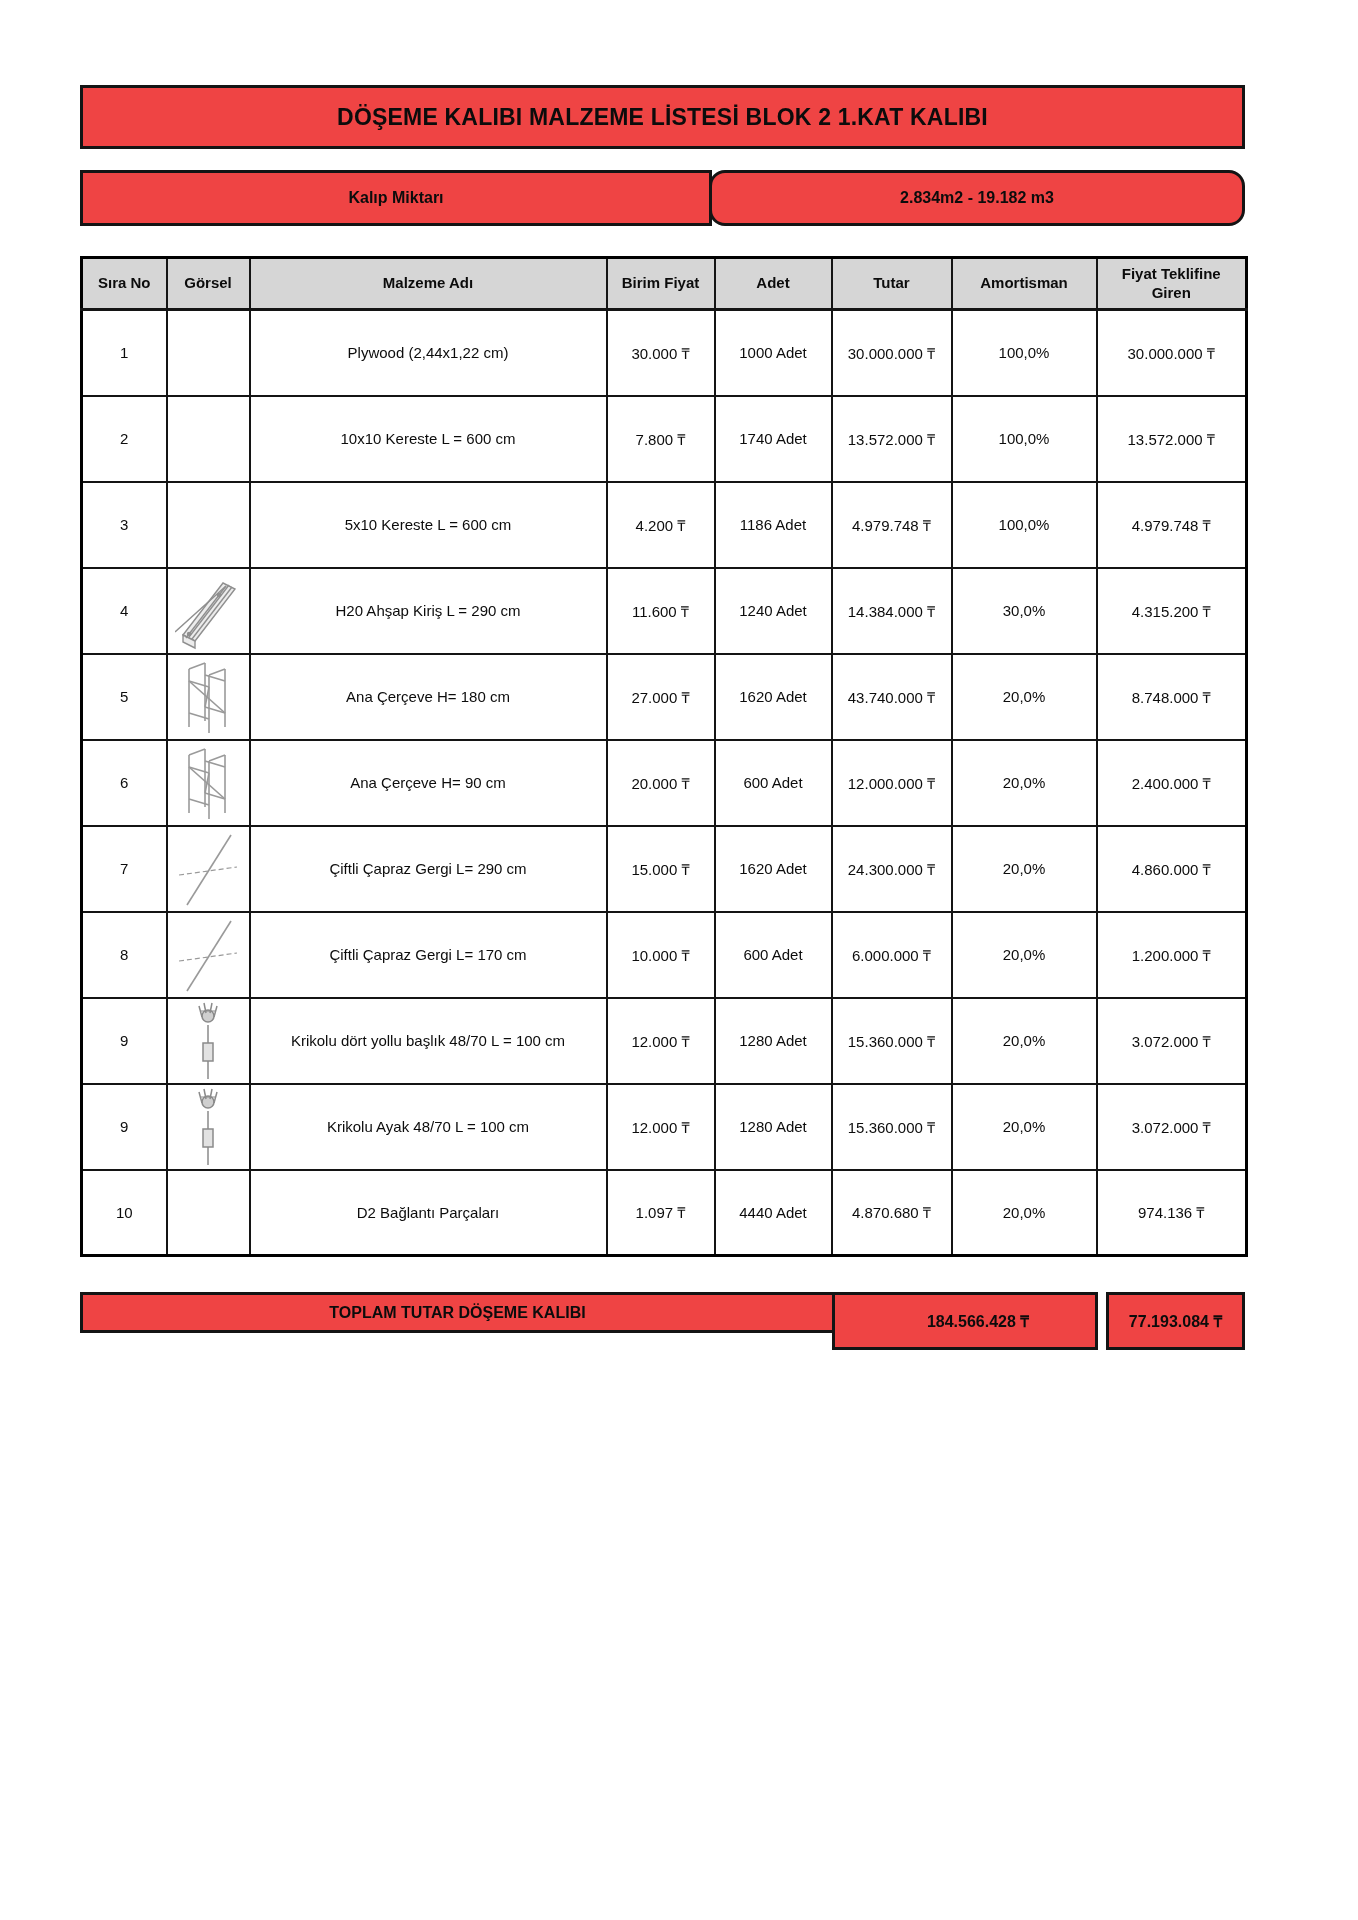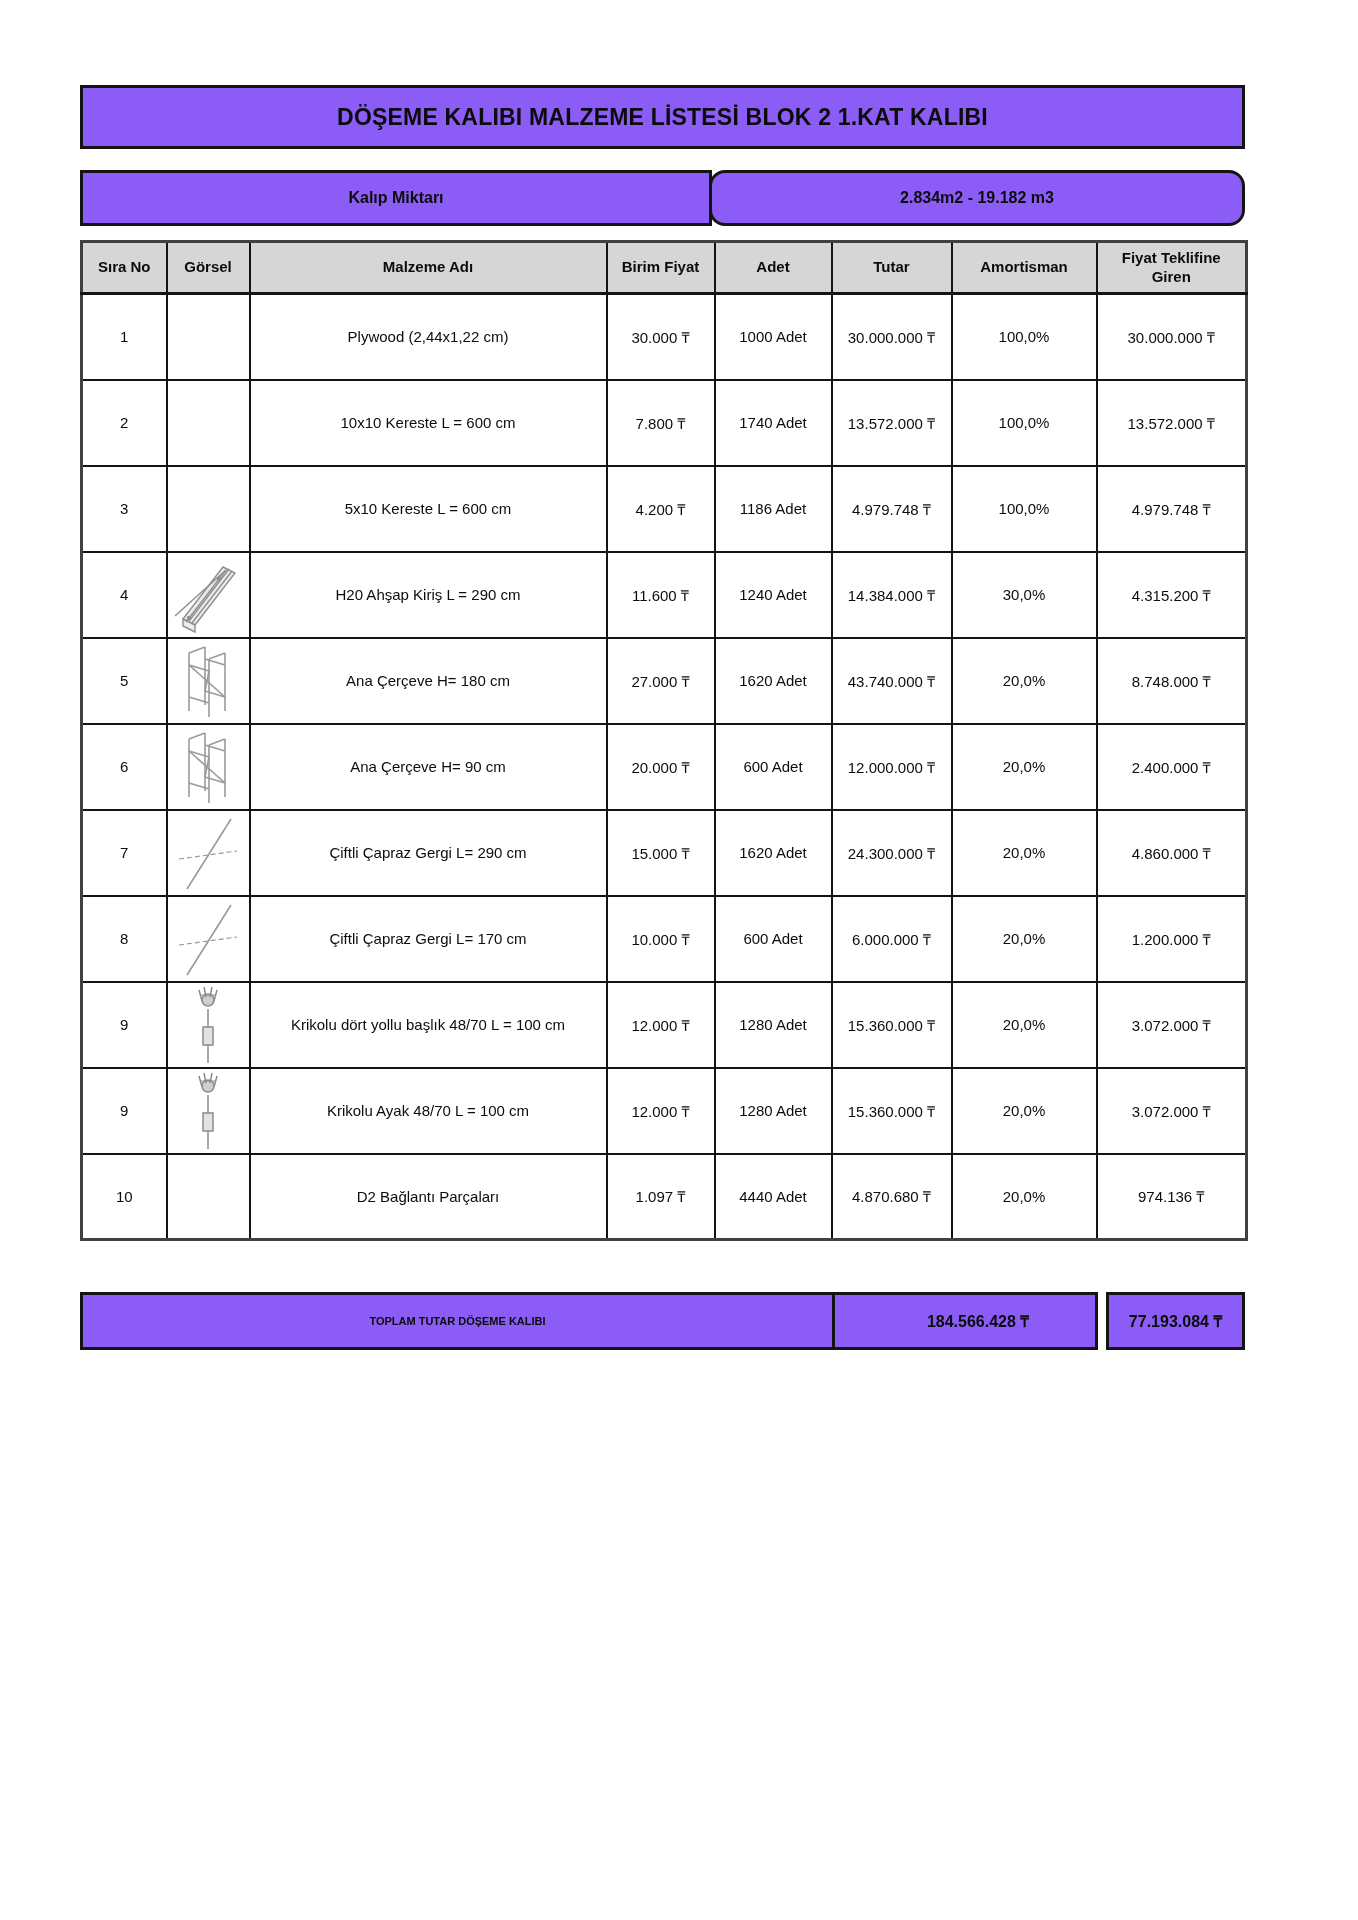--- a/index.html
+++ b/index.html
@@ -6,41 +6,41 @@
   html, body { background: #ffffff; }
   body {
     width: 1358px; height: 1920px;
     font-family: "Liberation Sans", sans-serif;
     color: #0c0c0c;
     position: relative;
   }
   .sheet { position: absolute; left: 0; top: 0; width: 1358px; height: 1920px; background: #fff; }
 
   .gray-box {
-    background: #8b5cf6;
+    background: #ef4444;
     border: 3px solid #141414;
     display: flex; align-items: center; justify-content: center;
     font-weight: bold;
   }
 
   .title-bar {
     position: absolute; left: 80px; top: 85px;
     width: 1165px; height: 64px;
     font-size: 23px; letter-spacing: .2px;
   }
 
   .summary-row { position: absolute; left: 80px; top: 170px; width: 1165px; height: 56px; display: flex; }
   .summary-label { width: 632px; height: 56px; font-size: 16px; }
   .summary-value { width: 536px; height: 56px; margin-left: -3px; font-size: 16px; border-radius: 16px; }
 
   table.materials {
-    position: absolute; left: 80px; top: 240px;
+    position: absolute; left: 80px; top: 256px;
     width: 1165px;
     border-collapse: collapse; table-layout: fixed;
-    border: 3px solid #404040;
+    border: 3px solid #000000;
   }
   table.materials th, table.materials td {
     border: 2px solid #141414;
     text-align: center; vertical-align: middle;
     font-size: 15px;
   }
   table.materials th {
     background: #d6d6d6; font-weight: bold;
     height: 52px; padding: 2px 4px; line-height: 1.25;
     border-bottom-width: 3px;
@@ -52,21 +52,21 @@
   .col-sira    { width: 85px; }
   .col-gorsel  { width: 83px; }
   .col-malzeme { width: 357px; }
   .col-birim   { width: 108px; }
   .col-adet    { width: 117px; }
   .col-tutar   { width: 120px; }
   .col-amort   { width: 145px; }
   .col-teklif  { width: 150px; }
 
   .totals-row { position: absolute; left: 80px; top: 1292px; width: 1165px; display: flex; }
-  .totals-label { width: 755px; height: 58px; font-size: 11px; }
+  .totals-label { width: 755px; height: 41px; font-size: 16px; }
   .totals-tutar { width: 266px; height: 58px; margin-left: -3px; font-size: 16px; padding-left: 26px; }
   .totals-gap { width: 8px; }
   .totals-teklif { width: 139px; height: 58px; font-size: 16px; text-align: right; }
 </style>
 </head>
 <body>
 
 <div class="sheet">
 
   <div class="gray-box title-bar">DÖŞEME KALIBI MALZEME LİSTESİ BLOK 2 1.KAT KALIBI</div>

